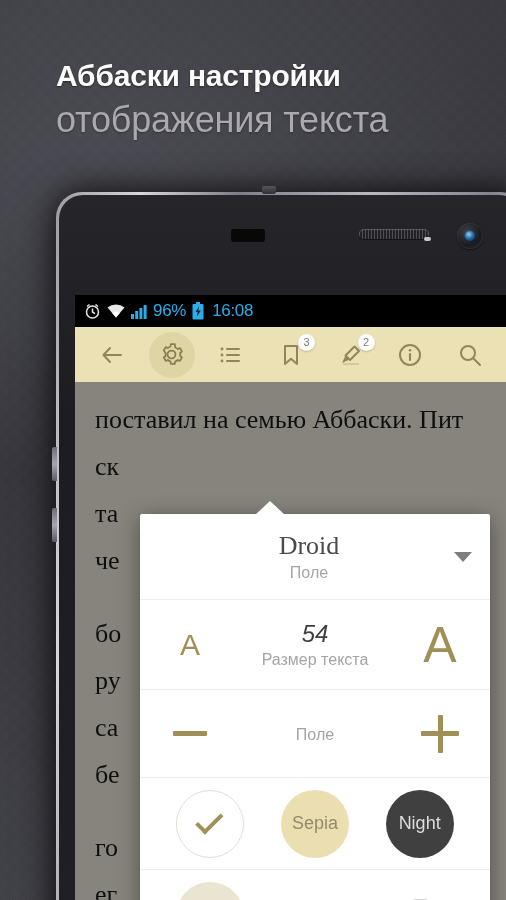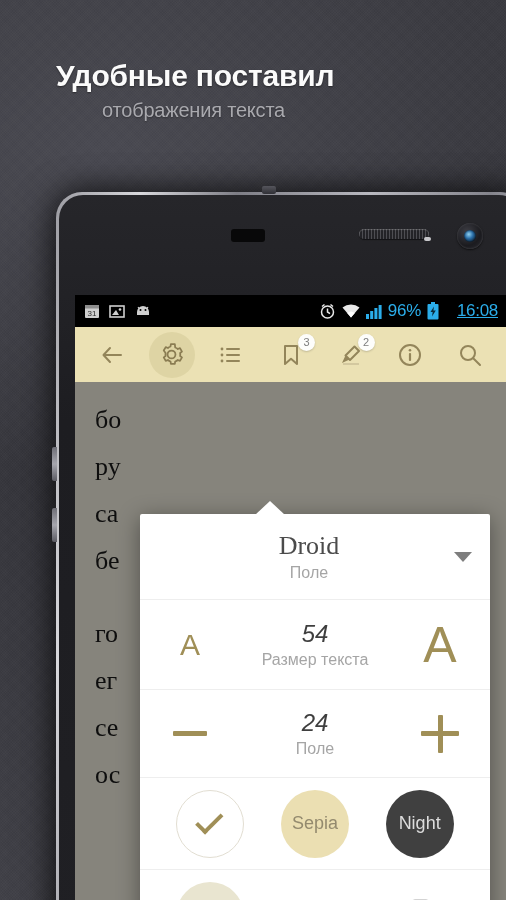--- a/index.html
+++ b/index.html
@@ -27,24 +27,23 @@
   }
 
   
   .headline { position:absolute; left:56px; top:58px; z-index:6; }
   .headline h1 {
     font-size:30px; font-weight:bold; color:#fbfbfb;
     letter-spacing:-0.2px; line-height:1.22;
     text-shadow:0 1px 2px rgba(0,0,0,.45);
   }
   .headline h2 {
-    font-size:20px; font-weight:normal; color:#a9a9ae;
+    font-size:36px; font-weight:normal; color:#a9a9ae;
     letter-spacing:-0.2px; line-height:1.30; margin-top:2px;
     text-shadow:0 1px 2px rgba(0,0,0,.35);
-    margin-left:46px;
   }
 
   
   .phone {
     position:absolute;
     left:56px; top:192px;
     width:470px; height:760px;
     border-radius:26px 26px 0 0;
     background:linear-gradient(100deg,#9c9ca2 0%,#d8d8dc 14%,#7e7e86 30%,#b9b9c0 52%,#84848c 72%,#cfcfd5 88%,#8a8a92 100%);
     padding:3px;
@@ -110,21 +109,21 @@
 
   
   .statusbar {
     height:32px; background:#000; display:flex; align-items:center;
     padding:0 9px; color:#26a5dd; font-size:17px;
   }
   .sb-left { display:flex; align-items:center; gap:9px; flex:1; }
   .sb-right { display:flex; align-items:center; gap:6px; }
   .sb-ico { display:block; }
   .sb-pct { font-size:17px; color:#2badea; font-weight:normal; letter-spacing:-.3px;}
-  .sb-time { font-size:17px; color:#2badea; letter-spacing:-.3px; margin-left:12px;text-decoration:underline;}
+  .sb-time { font-size:17px; color:#2badea; letter-spacing:-.3px; margin-left:2px;}
 
   
   .toolbar {
     height:55px; background:#ebe1b4;
     display:flex; align-items:center; justify-content:space-between;
     padding:0 14px; position:relative;
   }
   .tb-btn {
     width:46px; height:46px; display:flex; align-items:center; justify-content:center;
     position:relative; border-radius:50%;
@@ -213,59 +212,41 @@
     display:flex; align-items:center; justify-content:center;
   }
   .lay.sel { background:#e9e5d0; }
 </style>
 </head>
 <body>
 
 <div class="backdrop"></div>
 
 <div class="headline">
-  <h1>Удобные поставил</h1>
+  <h1>Аббаски настройки</h1>
   <h2>отображения текста</h2>
 </div>
 
 <div class="top-nub"></div>
 <div class="vol-btn vol-1"></div>
 <div class="vol-btn vol-2"></div>
 
 <div class="phone">
   <div class="phone-body">
 
     <div class="bezel-top">
       <div class="sensor"></div>
       <div class="speaker-grille"></div>
       <div class="speaker-glint"></div>
       <div class="camera"></div>
     </div>
 
     <div class="screen">
 
       <div class="statusbar">
-        <div class="sb-left">
-          <svg class="sb-ico" width="16" height="16" viewBox="0 0 16 16">
-            <rect x="1" y="2" width="14" height="13" rx="1" fill="#cfcfcf"></rect>
-            <rect x="1" y="2" width="14" height="3.5" fill="#8d8d8d"></rect>
-            <text x="8" y="13" font-size="8" text-anchor="middle" fill="#2a2a2a" font-family="Liberation Sans, sans-serif">31</text>
-          </svg>
-          <svg class="sb-ico" width="16" height="16" viewBox="0 0 16 16">
-            <rect x="1" y="3" width="14" height="11" fill="none" stroke="#cfcfcf" stroke-width="1.6"></rect>
-            <polygon points="3,12 7,7 10,12" fill="#cfcfcf"></polygon>
-            <circle cx="11" cy="6.5" r="1.3" fill="#cfcfcf"></circle>
-          </svg>
-          <svg class="sb-ico" width="18" height="14" viewBox="0 0 18 14">
-            <path d="M3 8a6 6 0 0 1 12 0v3H3z" fill="#cfcfcf"></path>
-            <circle cx="6.5" cy="6" r="1" fill="#000"></circle>
-            <circle cx="11.5" cy="6" r="1" fill="#000"></circle>
-            <path d="M4 3l1.5 2M14 3l-1.5 2" stroke="#cfcfcf" stroke-width="1.2" fill="none"></path>
-          </svg>
-        </div>
         <div class="sb-right">
           <svg class="sb-ico" width="17" height="17" viewBox="0 0 17 17">
             <circle cx="8.5" cy="9" r="6" fill="none" stroke="#e8e8e8" stroke-width="1.5"></circle>
             <path d="M8.5 5.5V9l2.5 1.6" stroke="#e8e8e8" stroke-width="1.5" fill="none"></path>
             <path d="M3 3.5l2.5-2M14 3.5l-2.5-2" stroke="#e8e8e8" stroke-width="1.5" fill="none"></path>
           </svg>
           <svg class="sb-ico" width="18" height="15" viewBox="0 0 18 15">
             <path d="M9 13.5 0.5 3.5a13.5 13.5 0 0 1 17 0z" fill="#e8e8e8"></path>
             <path d="M9 13.5 5.2 9a6 6 0 0 1 7.6 0z" fill="#ffffff"></path>
           </svg>
@@ -337,20 +318,24 @@
 
         <div class="tb-btn">
           <svg width="26" height="26" viewBox="0 0 26 26">
             <circle cx="11" cy="11" r="7" fill="none" stroke="#93855a" stroke-width="2"></circle>
             <path d="M16.2 16.2L23 23" stroke="#93855a" stroke-width="2" stroke-linecap="round"></path>
           </svg>
         </div>
       </div>
 
       <div class="page">
+        <p style="white-space:pre-line">поставил на семью Аббаски. Пит
+ск
+та
+че</p>
         <p style="white-space:pre-line">бо
 ру
 са
 бе</p>
         <p style="white-space:pre-line">го
 ег
 се
 ос</p>
       </div>
       <div class="scrim"></div>
@@ -373,21 +358,20 @@
             <div class="val-sub">Размер текста</div>
           </div>
           <div class="glyph-a-lg">A</div>
         </div>
 
         <div class="row row-margin">
           <div class="glyph-minus">
               <i></i>
             </div>
           <div class="center-col">
-            <div class="val-main sans">24</div>
             <div class="val-sub">Поле</div>
           </div>
           <div class="glyph-plus">
             <i class="h"></i>
             <i class="v"></i>
           </div>
         </div>
 
         <div class="row row-theme">
           <div class="theme theme-white">

